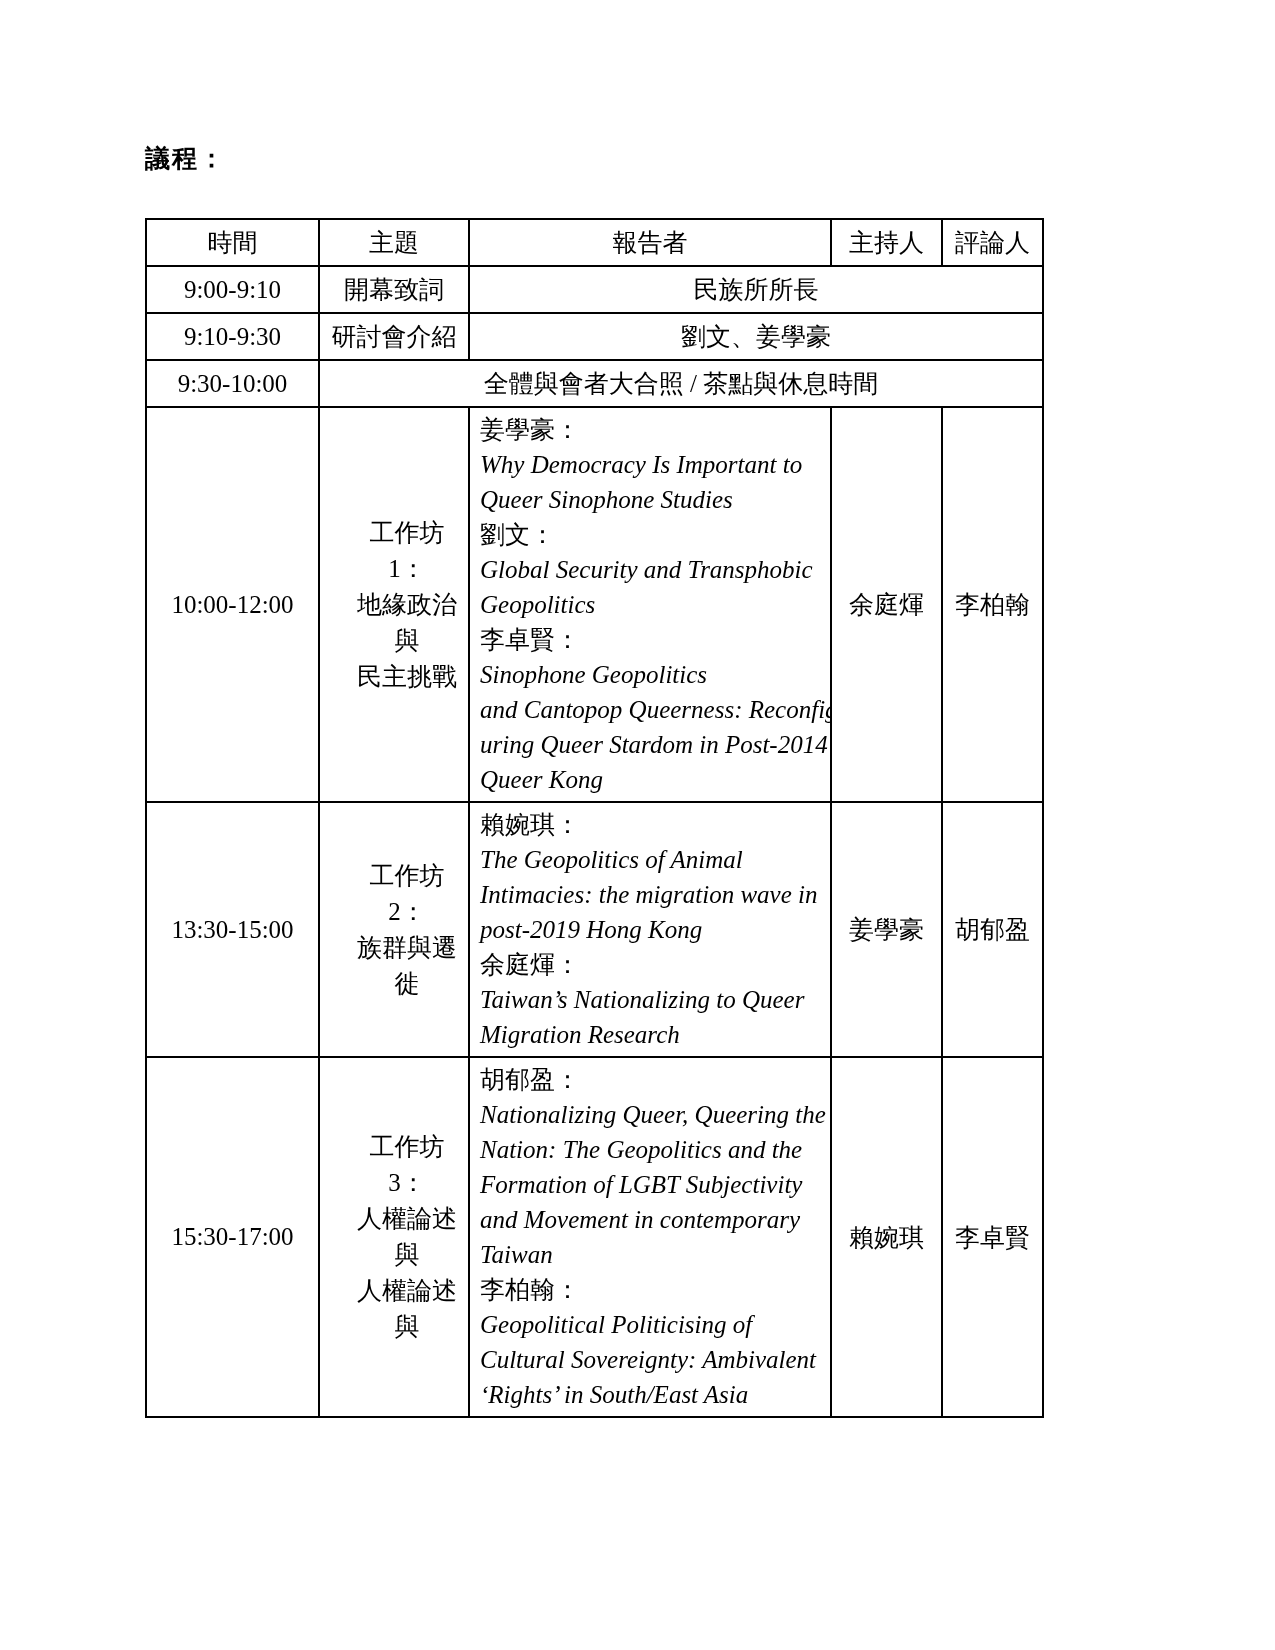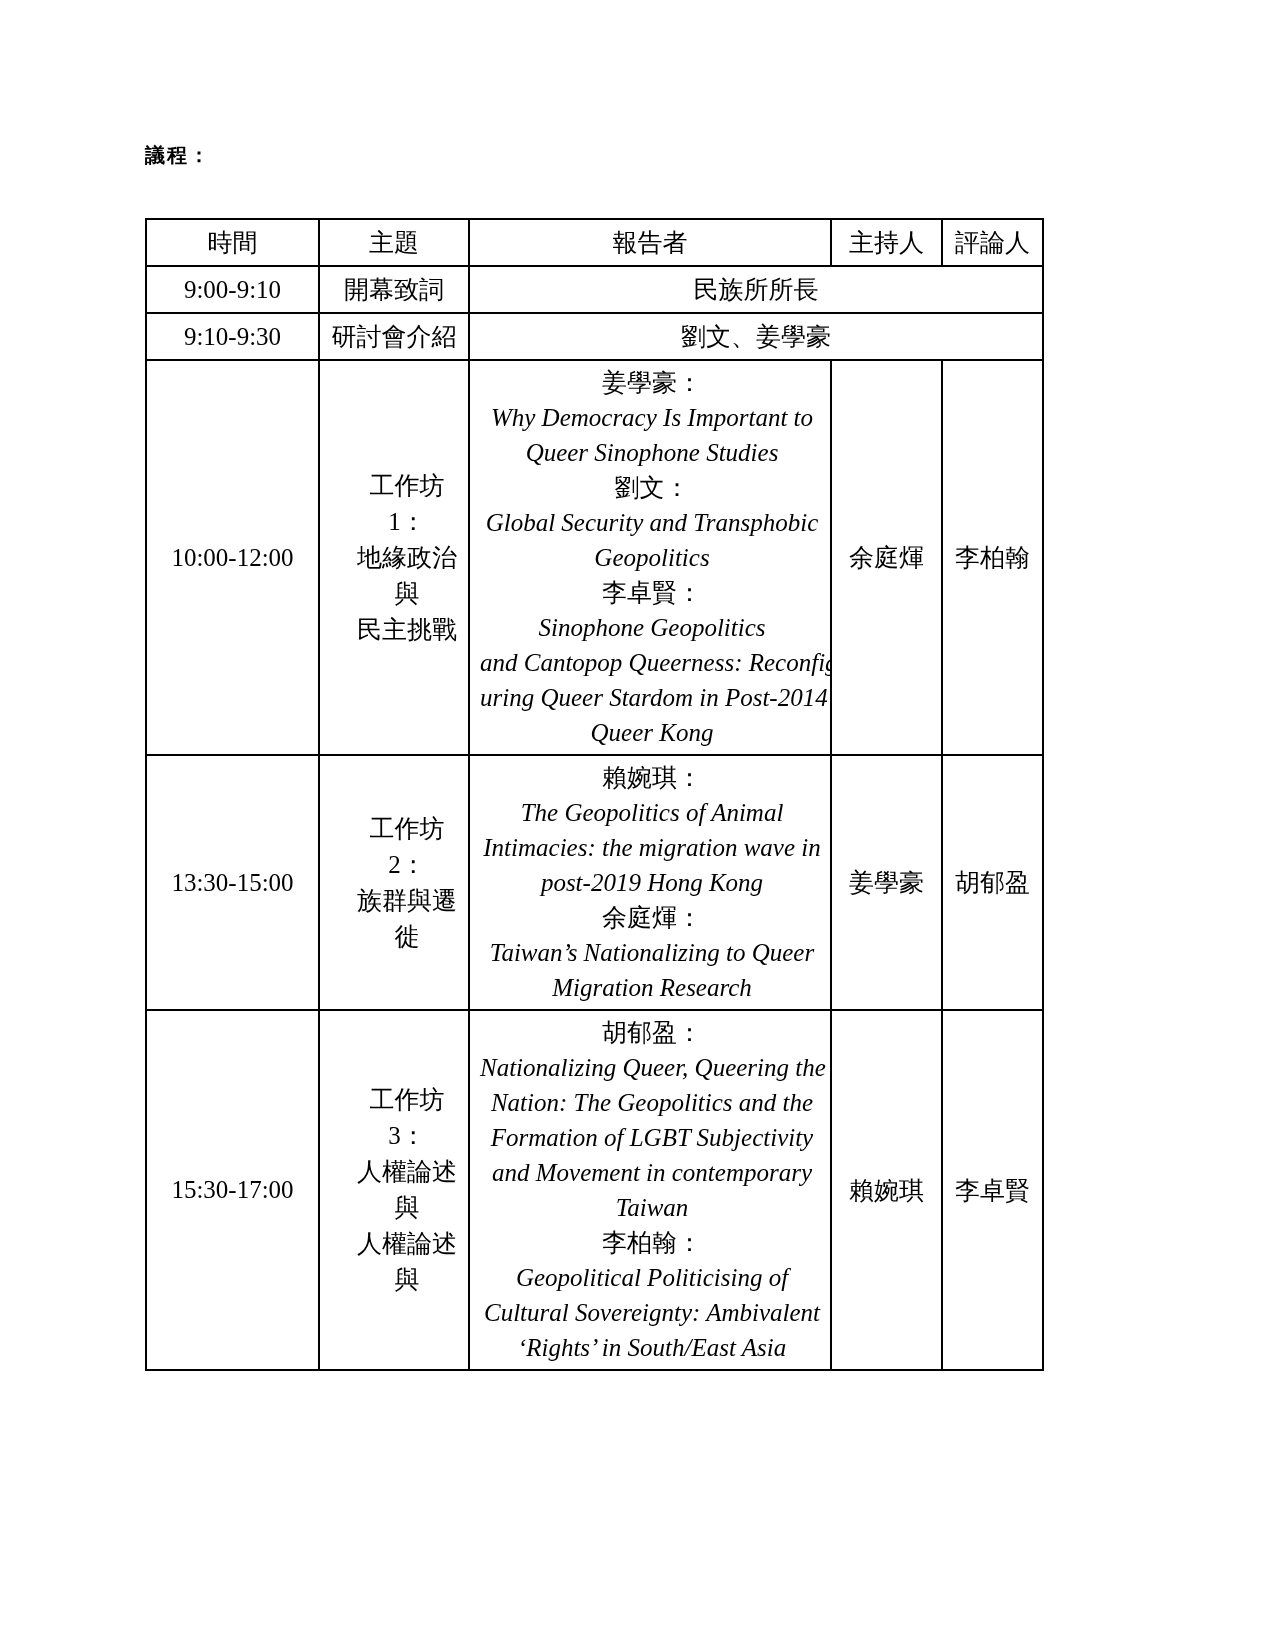--- a/index.html
+++ b/index.html
@@ -8,21 +8,21 @@
     width: 1275px;
     height: 1650px;
     background: #ffffff;
     color: #000000;
     font-family: "Liberation Serif", "DejaVu Serif", serif;
   }
   .heading {
     position: absolute;
     left: 145px;
     top: 142px;
-    font-size: 20px;
+    font-size: 25px;
     font-weight: bold;
     letter-spacing: 2px;
   }
   table.agenda {
     position: absolute;
     left: 145px;
     top: 218px;
     width: 897px;
     border-collapse: collapse;
     table-layout: fixed;
@@ -36,21 +36,21 @@
     padding: 6px;
     overflow: hidden;
   }
   tr.r-header   { height: 40px; }
   tr.r-single   { height: 38px; margin-top: 40px; }
   tr.r-break    { height: 49px; }
   tr.r-ws1      { height: 393px; }
   tr.r-ws2      { height: 245px; }
   tr.r-ws3      { height: 348px; }
   td.presenter-cell {
-    text-align: center;
+    text-align: left;
     padding: 4px 6px 4px 10px;
   }
   .pline { line-height: 35px; white-space: nowrap; }
   .en    { font-style: italic; }
   .topic-line { line-height: 36px; margin-left: 26px; }
 </style>
 </head>
 <body>
 
 <div class="page">
@@ -80,20 +80,24 @@
       <td>開幕致詞</td>
       <td colspan="3">民族所所長</td>
     </tr>
 
     <tr class="r-single">
       <td>9:10-9:30</td>
       <td>研討會介紹</td>
       <td colspan="3">劉文、姜學豪</td>
     </tr>
 
+    <tr class="r-single">
+      <td>9:30-10:00</td>
+      <td colspan="4">全體與會者大合照 / 茶點與休息時間</td>
+    </tr>
 
     <tr class="r-ws1">
       <td>10:00-12:00</td>
       <td>
         <div class="topic-line">工作坊 1：</div>
         <div class="topic-line">地緣政治與</div>
         <div class="topic-line">民主挑戰</div>
       </td>
       <td class="presenter-cell">
         <div class="pline">姜學豪：</div>

